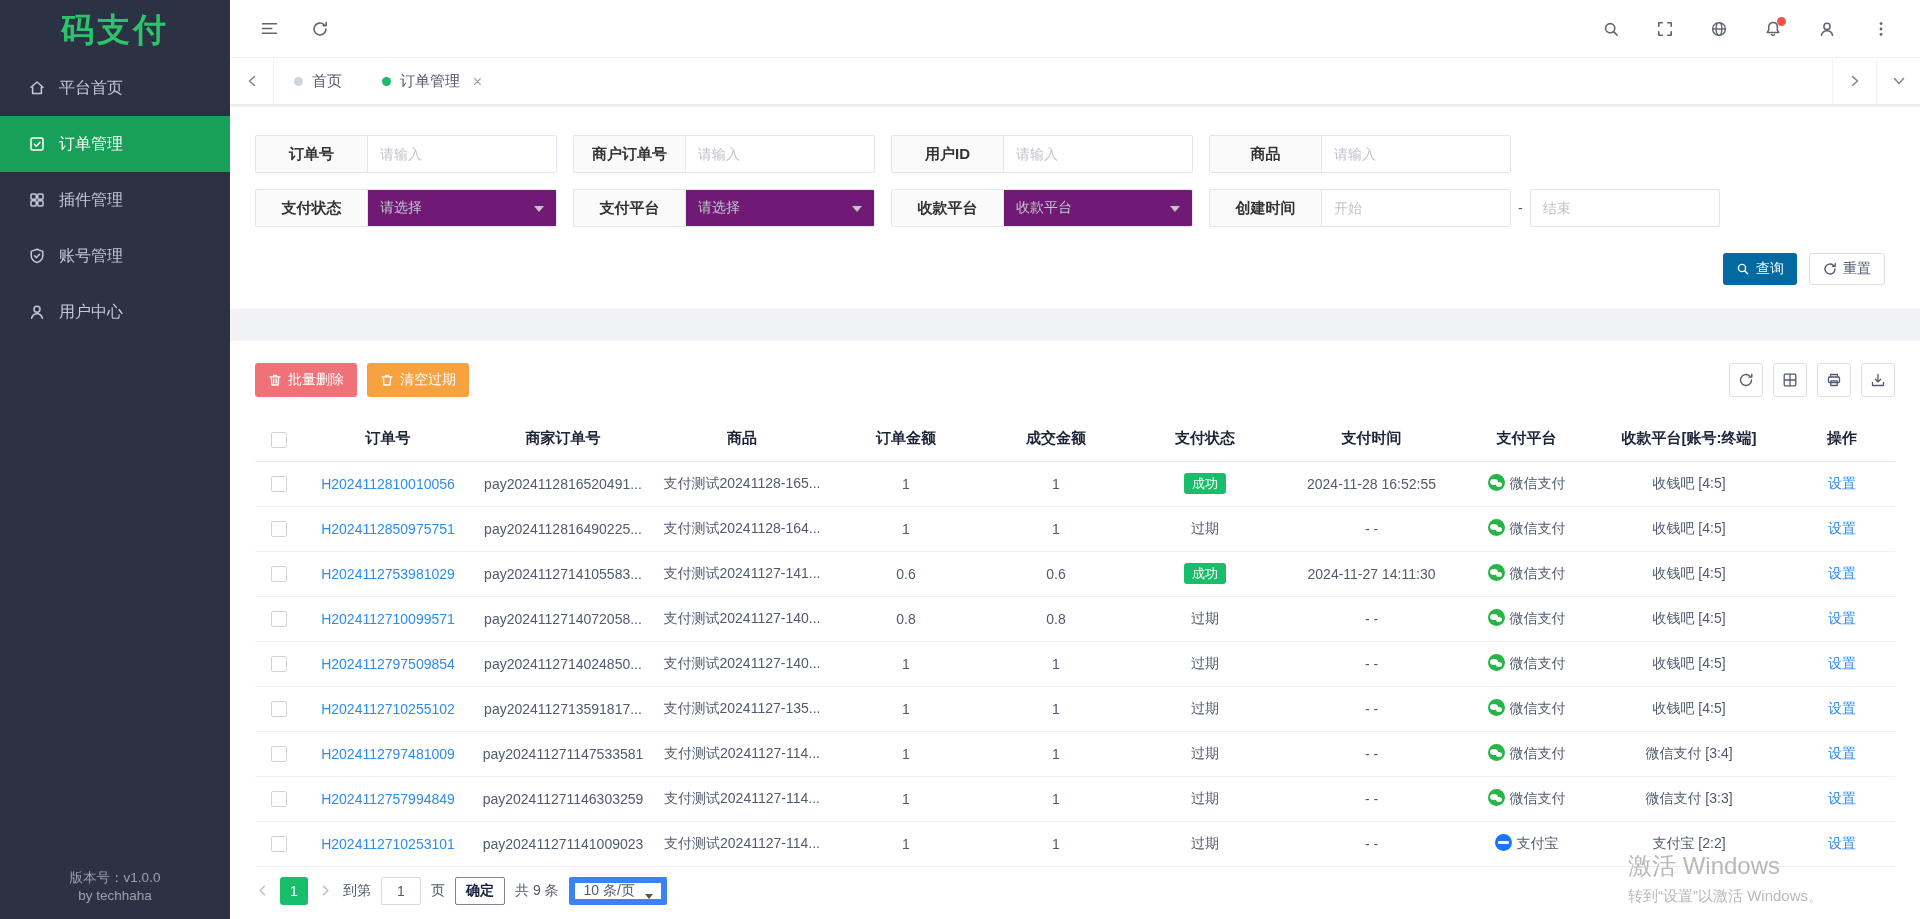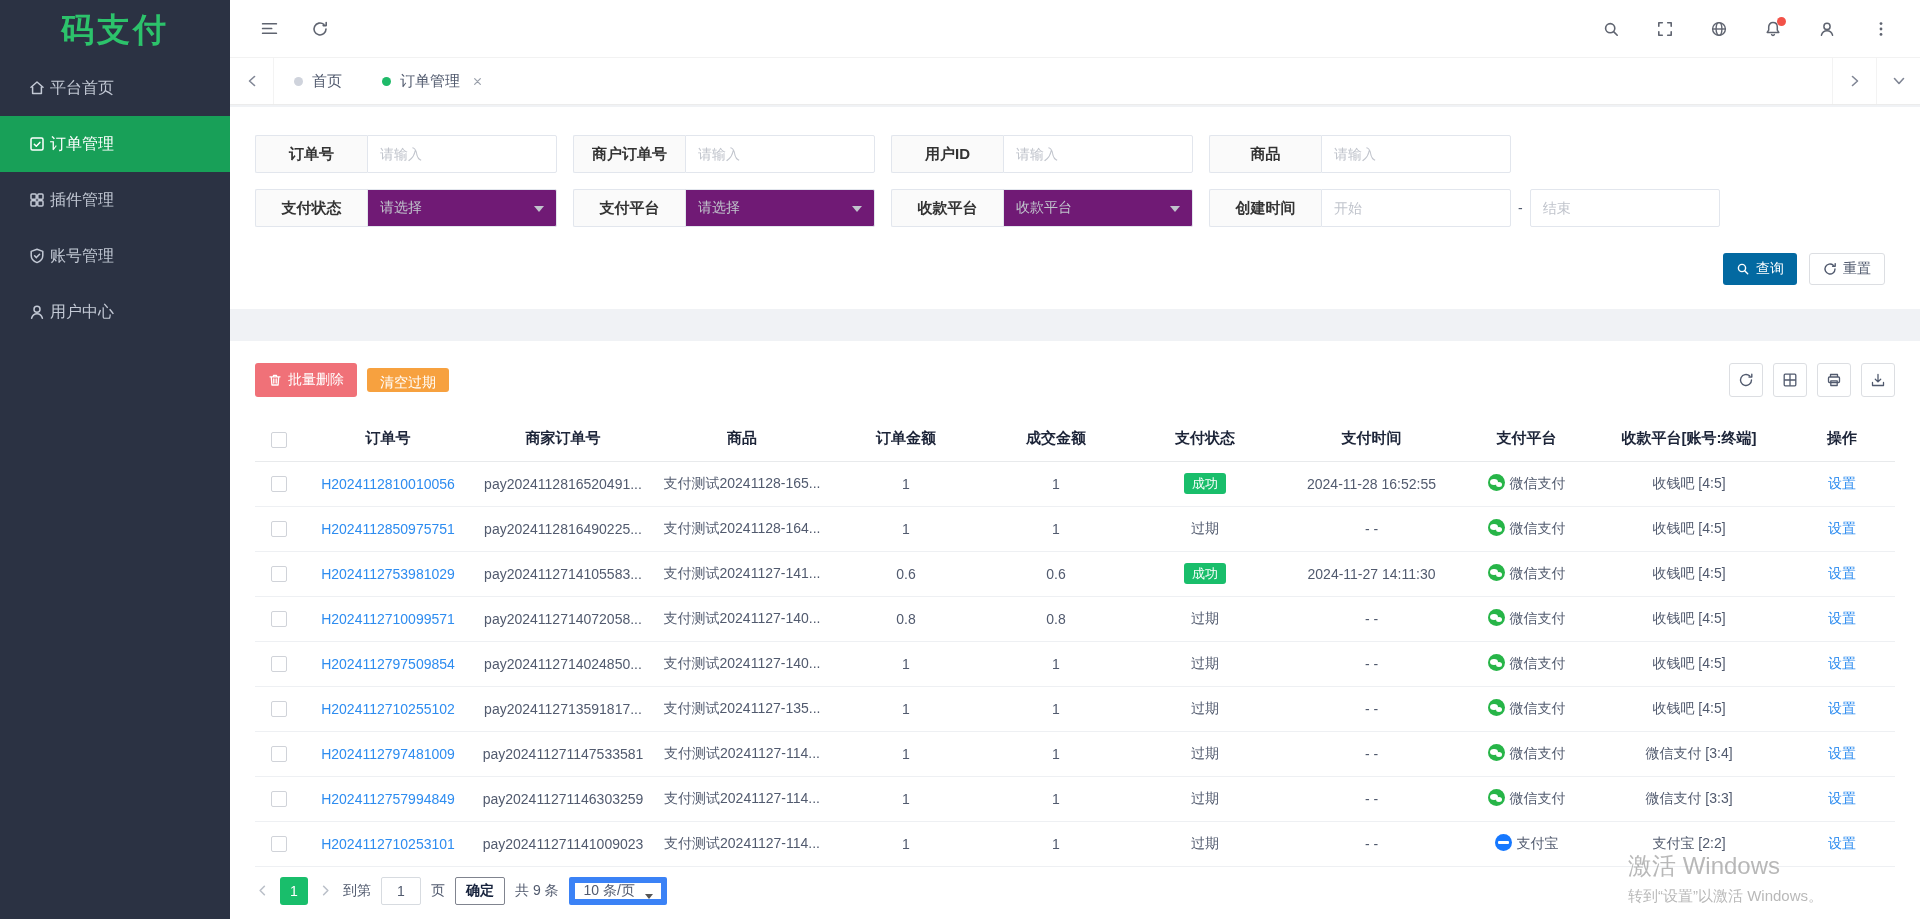--- a/index.html
+++ b/index.html
@@ -4,21 +4,21 @@
 <style>
 *{margin:0;padding:0;box-sizing:border-box;}
 html,body{width:1920px;height:919px;}
 body{font-family:"Liberation Sans","DejaVu Sans",sans-serif;background:#f0f2f5;color:#333;overflow:hidden;position:relative;font-size:14px;}
 .app{display:flex;width:100%;height:100%;}
 svg{display:block;}
 
 
 .sidebar{width:230px;flex-shrink:0;background:#2b3243;position:relative;z-index:2;}
 .logo{height:60px;display:flex;align-items:center;justify-content:center;font-size:33px;font-weight:bold;color:#2cc36b;letter-spacing:3px;}
-.menu-item{height:56px;display:flex;align-items:center;gap:4px;padding-left:28px;color:#c3c9d5;font-size:16px;cursor:pointer;}
+.menu-item{height:56px;display:flex;align-items:center;gap:13px;padding-left:28px;color:#c3c9d5;font-size:16px;cursor:pointer;}
 .menu-item.active{background:#18a058;color:#fff;}
 .sidebar-footer{position:absolute;bottom:14px;left:0;right:0;text-align:center;color:#9aa1ad;font-size:13.5px;line-height:18px;}
 
 
 .main{flex:1;display:flex;flex-direction:column;min-width:0;}
 .topbar{height:58px;background:#fff;display:flex;align-items:center;padding:0 30px;border-bottom:1px solid #f2f2f2;}
 .topbar-left{display:flex;align-items:center;gap:32px;}
 .topbar-right{margin-left:auto;display:flex;align-items:center;gap:36px;}
 .icon-btn{color:#5f6470;display:flex;align-items:center;cursor:pointer;position:relative;}
 .bell-dot{position:absolute;top:-3px;right:-4px;width:9px;height:9px;border-radius:50%;background:#f25248;}
@@ -46,21 +46,21 @@
 .fctrl::placeholder{color:#c0c4cc;}
 .fctrl.standalone{border-radius:2px;}
 .fselect{position:relative;display:flex;align-items:center;width:190px;height:38px;border:1px solid #e2e6ed;border-radius:0 2px 2px 0;padding:0 26px 0 12px;color:#c0c4cc;font-size:14px;background:#701a75;cursor:pointer;}
 .fselect::after{content:"";position:absolute;right:12px;top:16px;border-left:5px solid transparent;border-right:5px solid transparent;border-top:6px solid #c0c4cc;}
 .date-sep{align-self:center;color:#515a6e;padding:0 7px;}
 .filter-actions{display:flex;justify-content:flex-end;gap:12px;padding-right:10px;margin-top:26px;}
 .btn{display:inline-flex;align-items:center;gap:6px;height:32px;padding:0 13px;border-radius:3px;font-size:14px;border:none;cursor:pointer;font-family:inherit;}
 .btn-green{background:#0369a1;color:#fff;}
 .btn-plain{background:#fff;border:1px solid #dcdee2;color:#515a6e;}
 .btn-danger{background:#f07178;color:#fff;height:34px;}
-.btn-warning{background:#f7a13f;color:#fff;height:24px;flex-direction:column;}
+.btn-warning{background:#f7a13f;color:#fff;height:34px;}
 
 
 .table-card{flex:1;padding:22px 25px 0;display:flex;flex-direction:column;min-height:0;}
 .table-toolbar{display:flex;align-items:center;gap:10px;}
 .toolbar-right{margin-left:auto;display:flex;gap:10px;}
 .tool-btn{width:34px;height:34px;border:1px solid #dcdee2;border-radius:3px;background:#fff;display:flex;align-items:center;justify-content:center;color:#515a6e;cursor:pointer;}
 table{width:100%;border-collapse:collapse;margin-top:20px;table-layout:fixed;}
 th{height:44px;font-size:15px;font-weight:bold;color:#1c2438;border-bottom:1px solid #e8eaec;text-align:center;}
 td{height:45px;font-size:14px;color:#515a6e;border-bottom:1px solid #eef0f3;text-align:center;overflow:hidden;white-space:nowrap;text-overflow:ellipsis;padding:0 4px;}
 .checkbox{display:inline-block;width:16px;height:16px;border:1px solid #d0d3d9;border-radius:2px;background:#fff;vertical-align:middle;cursor:pointer;}
@@ -136,20 +136,24 @@
       <div class="menu-item">
         <span>
             <svg width="18" height="18" viewBox="0 0 18 18" fill="none" stroke="currentColor" stroke-width="1.5" stroke-linecap="round" stroke-linejoin="round">
               <circle cx="9" cy="6.2" r="3"></circle>
               <path d="M3.6 15.2c.9-3 3-4.4 5.4-4.4s4.5 1.4 5.4 4.4"></path>
             </svg>
           </span>
         <span>用户中心</span>
       </div>
     </nav>
+    <div class="sidebar-footer">
+      <div>版本号：v1.0.0</div>
+      <div>by techhaha</div>
+    </div>
   </aside>
 
   <div class="main">
 
     <header class="topbar">
       <div class="topbar-left">
         <span class="icon-btn">
             <svg width="19" height="19" viewBox="0 0 18 18" fill="none" stroke="currentColor" stroke-width="1.6" stroke-linecap="round">
               <path d="M2.5 4.5h13M2.5 9h8.5M2.5 13.5h13"></path>
             </svg>

